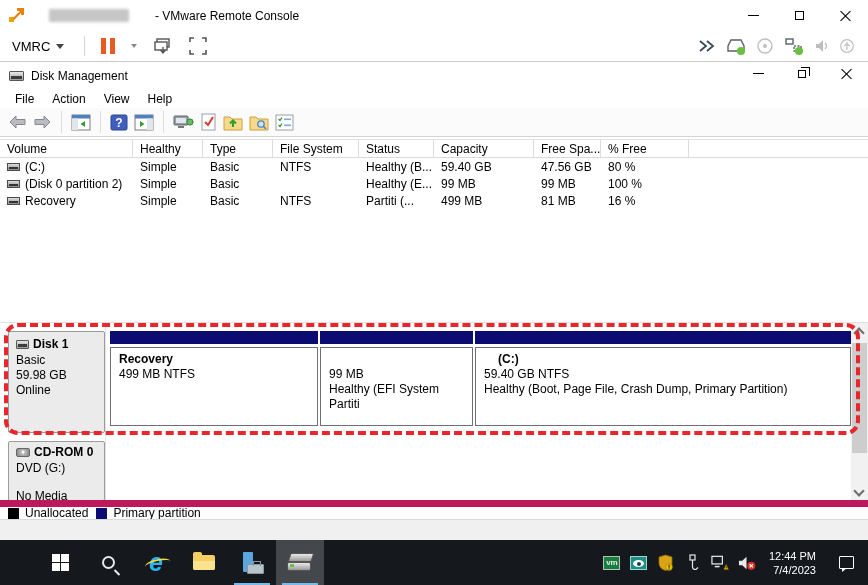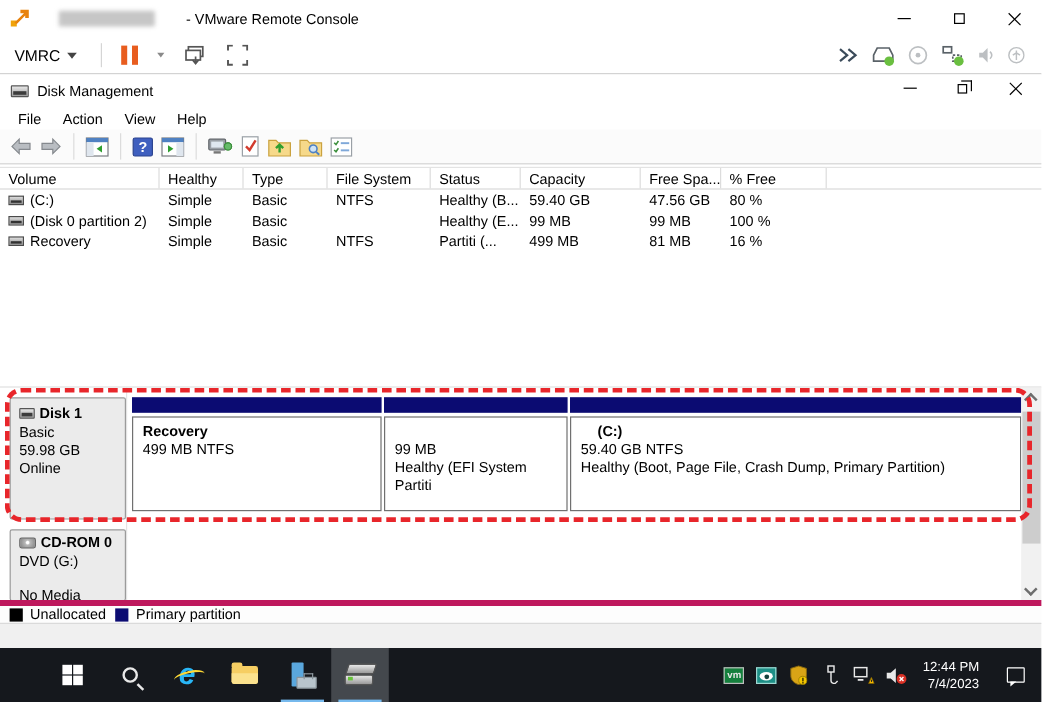--- a/index.html
+++ b/index.html
@@ -76,21 +76,21 @@
   #graph-scroll { position:absolute; right:0; top:0; width:17px; height:178px; background:#f1f1f1; }
   .scr-arrow { position:absolute; left:4px; width:8px; height:8px; border:solid #6d6d6d; border-width:0 2px 2px 0; }
   .scr-up { top:6px; transform:rotate(-135deg); }
   .scr-down { bottom:6px; transform:rotate(45deg); }
   .scr-thumb { position:absolute; left:1px; top:20px; width:15px; height:110px; background:#cdcdcd; }
 
   
   #highlight-box { top:323px; left:4px; width:856px; height:112px; border:4px dashed #e8262b; border-radius:14px; pointer-events:none; }
 
   
-  #dm-legend { top:500px; left:0; width:868px; height:19px; background:#fdfdfd; border-top:5px solid #be185d; display:flex; align-items:center; gap:8px; padding-left:8px; }
+  #dm-legend { top:500px; left:0; width:868px; height:19px; background:#fdfdfd; border-top:7px solid #be185d; display:flex; align-items:center; gap:8px; padding-left:8px; }
   .legend-sq { width:11px; height:11px; display:inline-block; }
   .legend-item { display:flex; align-items:center; gap:6px; }
   #dm-statusbar { top:519px; left:0; width:868px; height:21px; background:#f0f0f0; border-top:1px solid #dadada; }
 
   
   #taskbar { top:540px; left:0; width:868px; height:45px; background:#15181d; display:flex; align-items:stretch; }
   .tb-btn { width:48px; display:flex; align-items:center; justify-content:center; position:relative; }
   .tb-btn.first { margin-left:36px; }
   .tb-btn.running::after { content:""; position:absolute; bottom:0; left:6px; right:6px; height:2px; background:#76b9ed; }
   .tb-btn.active { background:#44484d; }

